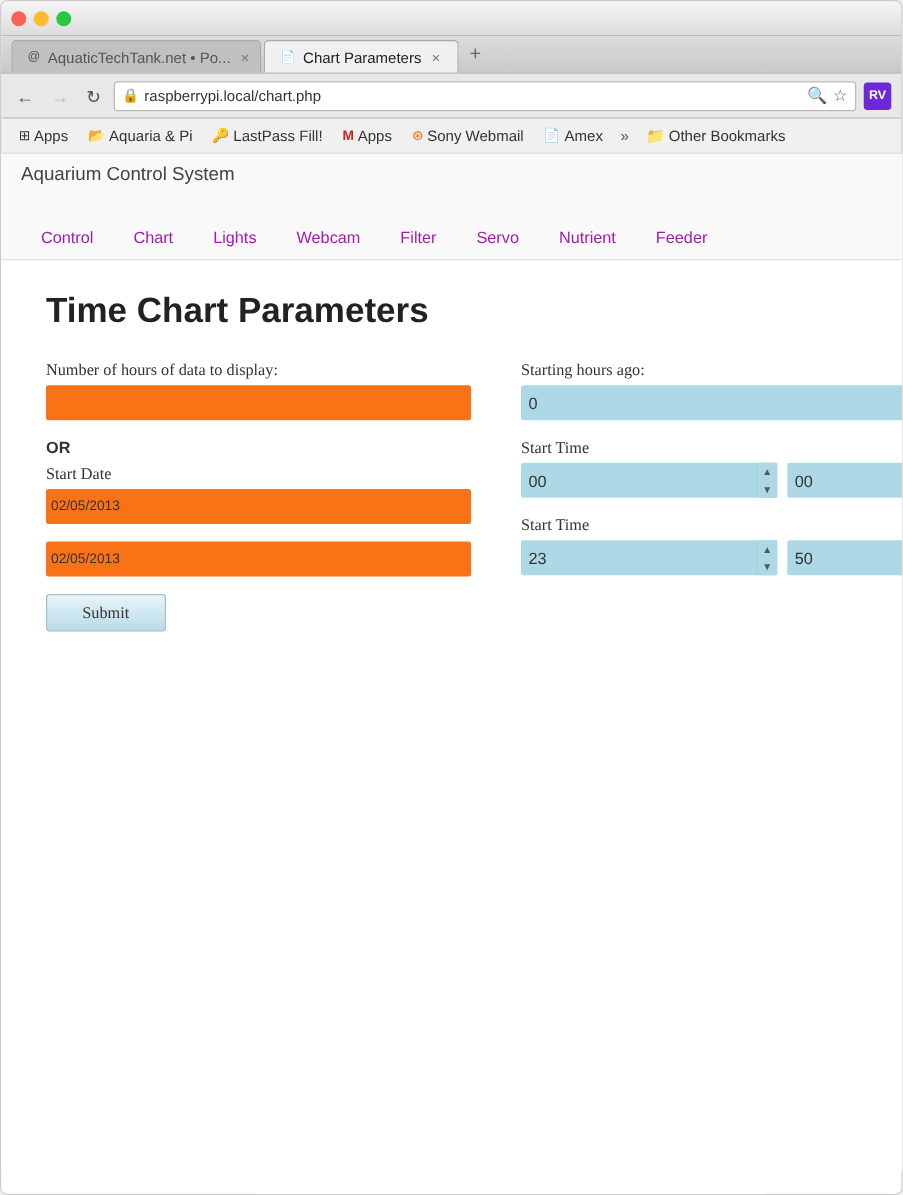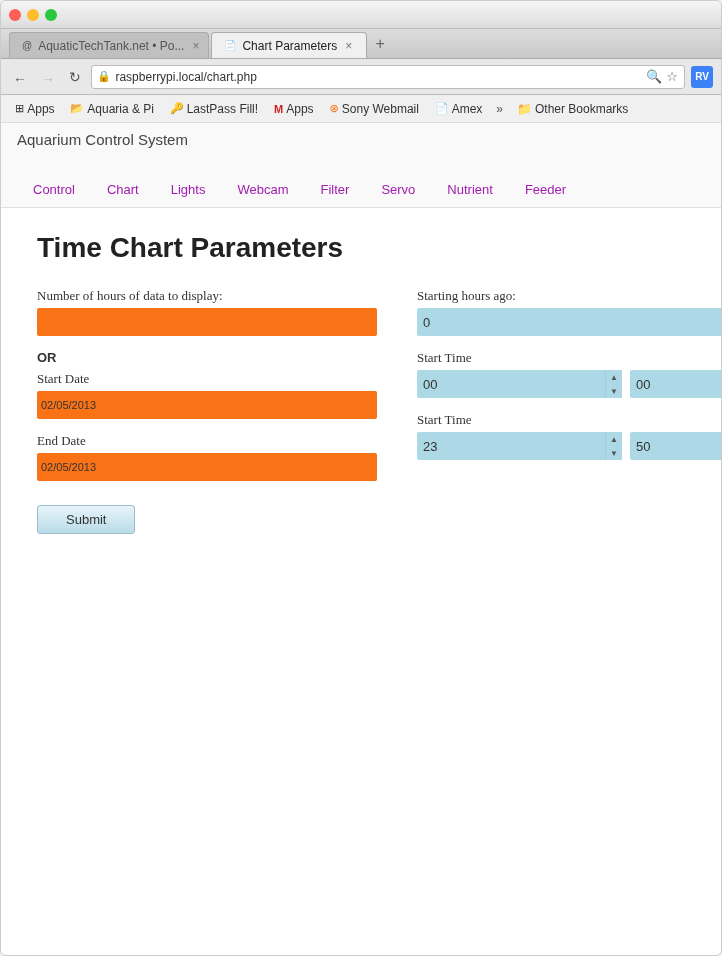--- a/index.html
+++ b/index.html
@@ -115,21 +115,21 @@
       gap: 4px;
     }
     .url-icon { font-size: 11px; color: #888; }
     .url-text { font-size: 12px; color: #333; flex: 1; }
     .url-actions { display: flex; gap: 4px; }
     .url-action-btn {
       background: none; border: none; cursor: pointer; color: #666; font-size: 13px;
     }
     .ext-icon {
       width: 22px; height: 22px;
-      background: #3b82f6;
+      background: #6d28d9;
       border-radius: 3px;
       color: white;
       font-size: 10px;
       display: flex; align-items: center; justify-content: center;
       font-weight: bold;
     }
 
     
     .bookmarks-bar {
       background: #f0f0f0;
@@ -293,21 +293,21 @@
     }
 
     .submit-btn {
       background: linear-gradient(180deg, #e8f4f9, #b8dce8);
       border: 1px solid #9bbfcc;
       border-radius: 3px;
       padding: 6px 28px;
       font-size: 13px;
       color: #333;
       cursor: pointer;
-      margin-top: 10px;
+      font-family: Liberation Serif, serif;
     }
   </style>
 </head>
 <body>
 
 <div class="browser-window">
 
   <div class="title-bar">
     <button class="window-btn btn-close"></button>
     <button class="window-btn btn-min"></button>
@@ -406,21 +406,20 @@
           </div>
 
           <div class="or-label">OR</div>
 
           <div class="field-group">
             <label class="field-label">Start Date</label>
             <input class="field-input" type="text" value="02/05/2013" style="">
           </div>
 
           <div class="field-group">
-            <label class="field-label">End Date</label>
             <input class="field-input" type="text" value="02/05/2013" style="">
           </div>
 
           <button class="submit-btn">Submit</button>
         </div>
 
         <div class="form-col-right">
 
           <div class="field-group">
             <label class="field-label">Starting hours ago:</label>

